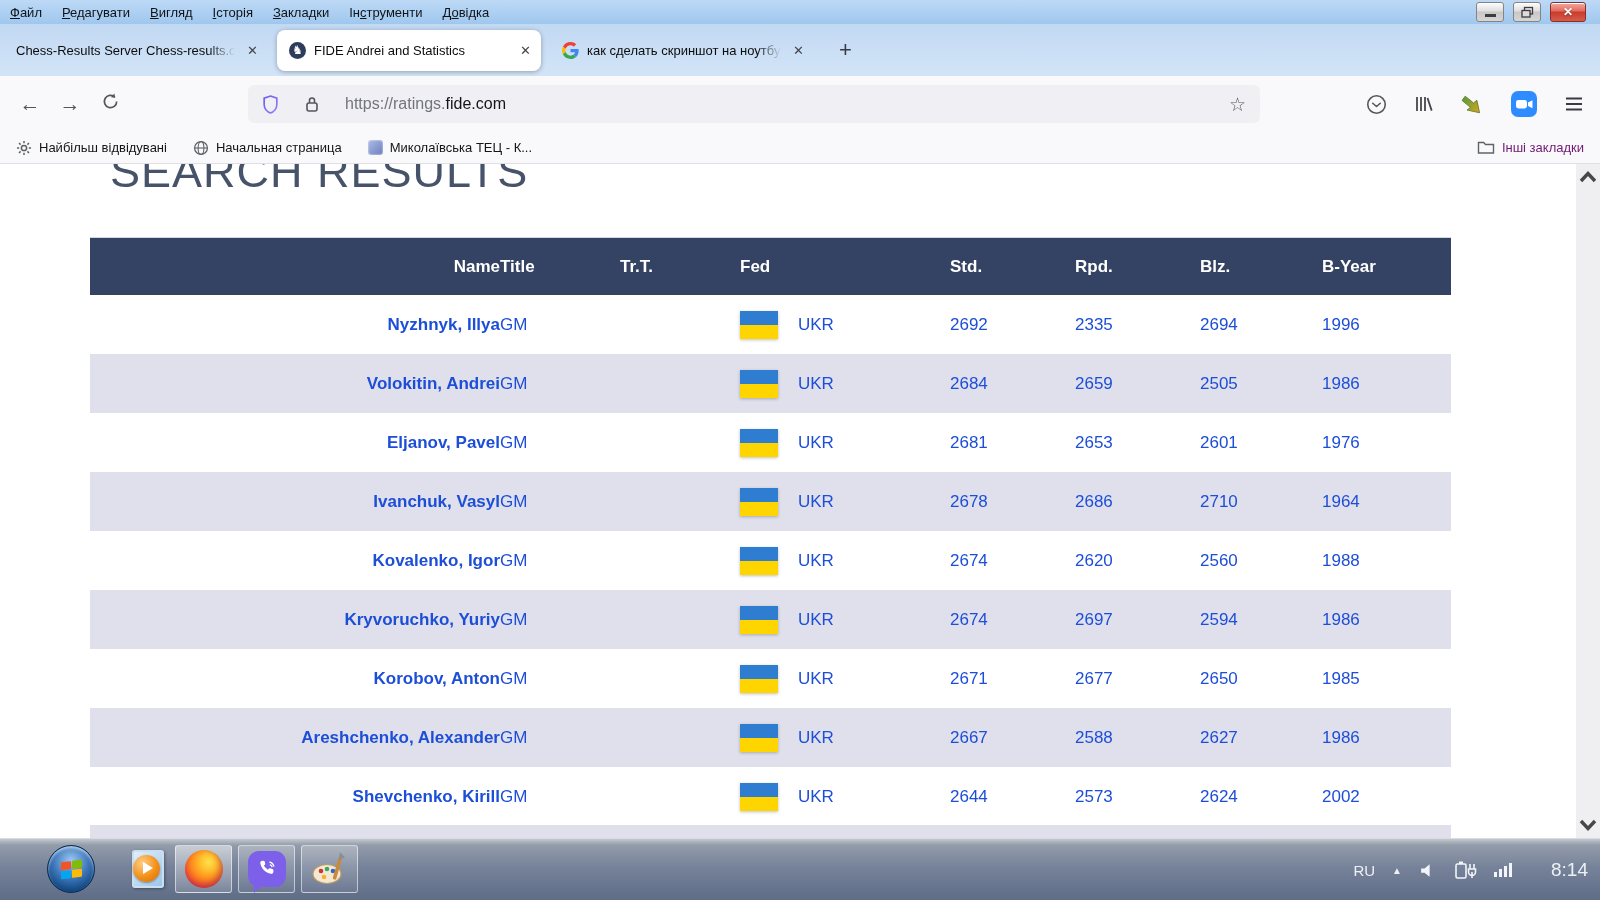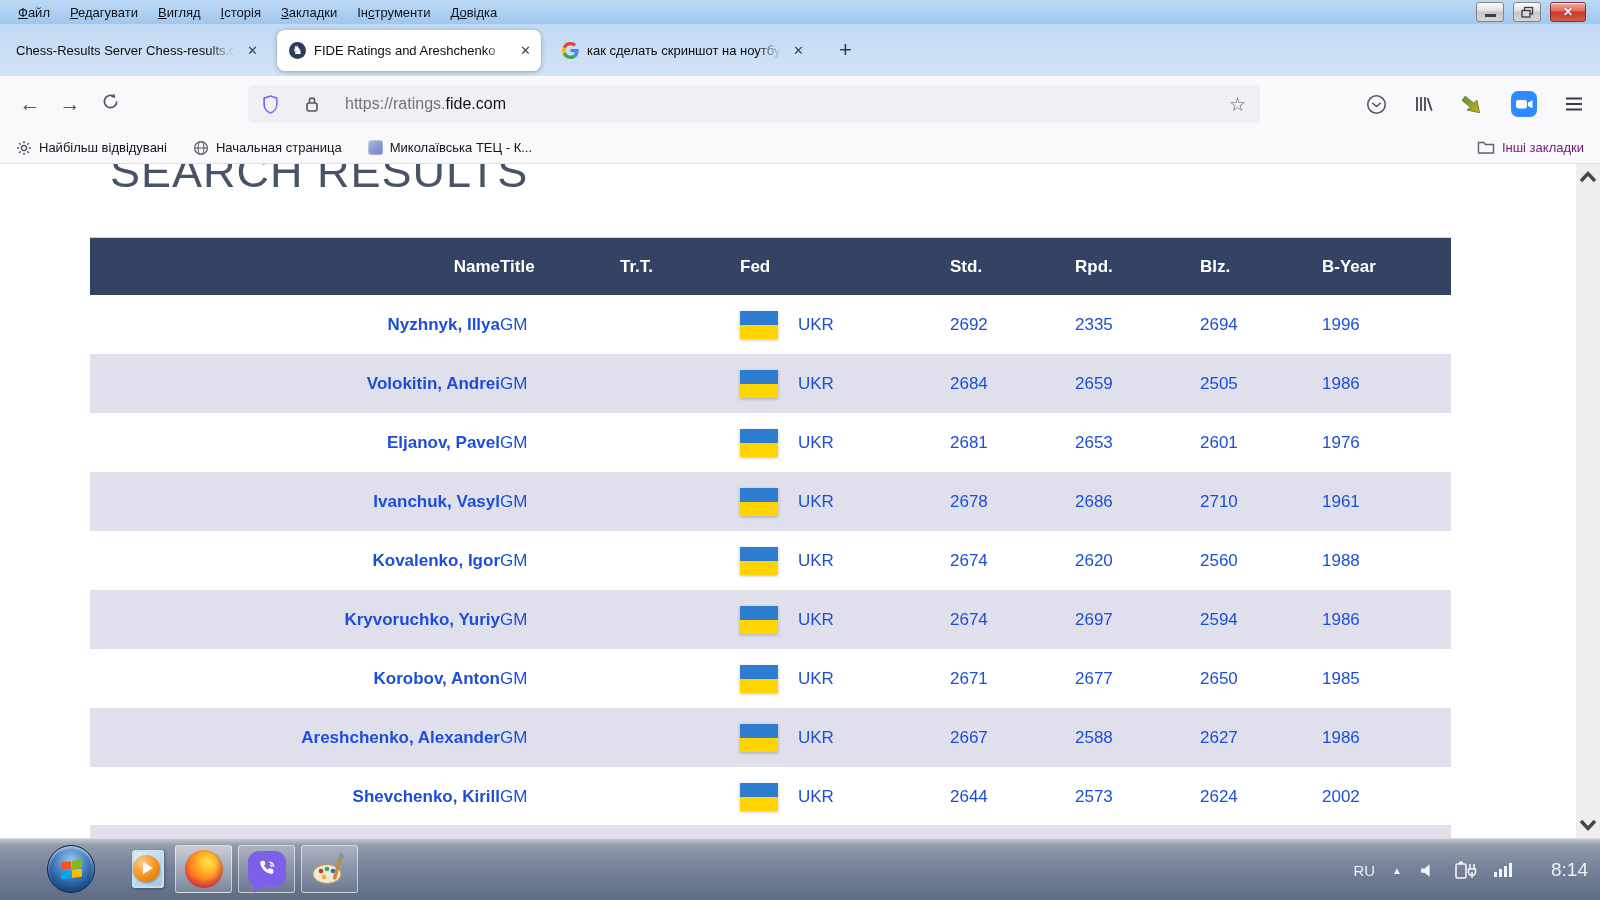--- a/index.html
+++ b/index.html
@@ -1,21 +1,21 @@
 <!DOCTYPE html>
 <html><head>
 <meta charset="utf-8">
 <style>
   * { margin:0; padding:0; box-sizing:border-box; }
   html,body { width:1600px; height:900px; }
   body { font-family:"Liberation Sans", sans-serif; }
   .screen { position:relative; width:1600px; height:900px; overflow:hidden; background:#fff; }
 
   
-  .titlebar { height:24px; background:linear-gradient(180deg,#bdd9f6,#9fc7ee); display:flex; align-items:center; padding-left:8px; position:relative; }
+  .titlebar { height:24px; background:linear-gradient(180deg,#bdd9f6,#9fc7ee); display:flex; align-items:center; position:relative; }
   .menu-item { font-size:13px; color:#101418; padding:3px 10px; cursor:default; }
   .menu-item .mkey { text-decoration:underline; }
   .win-controls { position:absolute; top:2px; right:14px; display:flex; gap:9px; }
   .win-btn { width:28px; height:20px; border:1px solid #848484; border-radius:3px;
     background:linear-gradient(180deg,#fcfcfc,#dedede 45%,#c7c7c7 50%,#d6d6d6);
     display:flex; align-items:center; justify-content:center; box-shadow:inset 0 1px 0 #fff; }
   .win-btn.close { width:36px; border-color:#8c2c24; color:#fff; font-weight:bold; font-size:12px;
     background:linear-gradient(180deg,#f2aba2,#e06a5b 45%,#ca3a2b 50%,#d65c4c); text-shadow:0 1px 1px rgba(0,0,0,.4); }
   .glyph-min { width:11px; height:3px; background:#3c3c3c; margin-top:6px; }
 
@@ -123,21 +123,21 @@
     </div>
   </div>
 
   <div class="tabbar">
     <div class="tab">
       <span class="tab-title">Chess-Results Server Chess-results.com</span>
       <span class="tab-close">✕</span>
     </div>
     <div class="tab active">
       <span class="fide-favicon">♞</span>
-      <span class="tab-title">FIDE Ratings and Areshchenko</span>
+      <span class="tab-title">FIDE Andrei and Statistics</span>
       <span class="tab-close">✕</span>
     </div>
     <div class="tab">
       <svg width="17" height="17" viewBox="0 0 48 48" style="flex:0 0 17px;">
         <path fill="#EA4335" d="M24 9.5c3.54 0 6.71 1.22 9.21 3.6l6.85-6.85C35.9 2.38 30.47 0 24 0 14.62 0 6.51 5.38 2.56 13.22l7.98 6.19C12.43 13.72 17.74 9.5 24 9.5z"></path>
         <path fill="#4285F4" d="M46.98 24.55c0-1.57-.15-3.09-.38-4.55H24v9.02h12.94c-.58 2.96-2.26 5.48-4.78 7.18l7.73 6c4.51-4.18 7.09-10.36 7.09-17.65z"></path>
         <path fill="#FBBC05" d="M10.53 28.59c-.48-1.45-.76-2.99-.76-4.59s.27-3.14.76-4.59l-7.98-6.19C.92 16.46 0 20.12 0 24c0 3.88.92 7.54 2.56 10.78l7.97-6.19z"></path>
         <path fill="#34A853" d="M24 48c6.48 0 11.93-2.13 15.89-5.81l-7.73-6c-2.15 1.45-4.92 2.3-8.16 2.3-6.26 0-11.57-4.22-13.47-9.91l-7.98 6.19C6.51 42.62 14.62 48 24 48z"></path>
       </svg>
       <span class="tab-title">как сделать скриншот на ноутбу</span>
@@ -287,21 +287,21 @@
             <div class="cell c-name">Ivanchuk, Vasyl</div>
             <div class="cell c-title">GM</div>
             <div class="cell c-trt"></div>
             <div class="cell c-fed">
               <span class="flag"></span>
               <span>UKR</span>
             </div>
             <div class="cell c-std">2678</div>
             <div class="cell c-rpd">2686</div>
             <div class="cell c-blz">2710</div>
-            <div class="cell c-byear">1961</div>
+            <div class="cell c-byear">1964</div>
           </div>
           <div class="trow">
             <div class="cell c-name">Kovalenko, Igor</div>
             <div class="cell c-title">GM</div>
             <div class="cell c-trt"></div>
             <div class="cell c-fed">
               <span class="flag"></span>
               <span>UKR</span>
             </div>
             <div class="cell c-std">2674</div>

